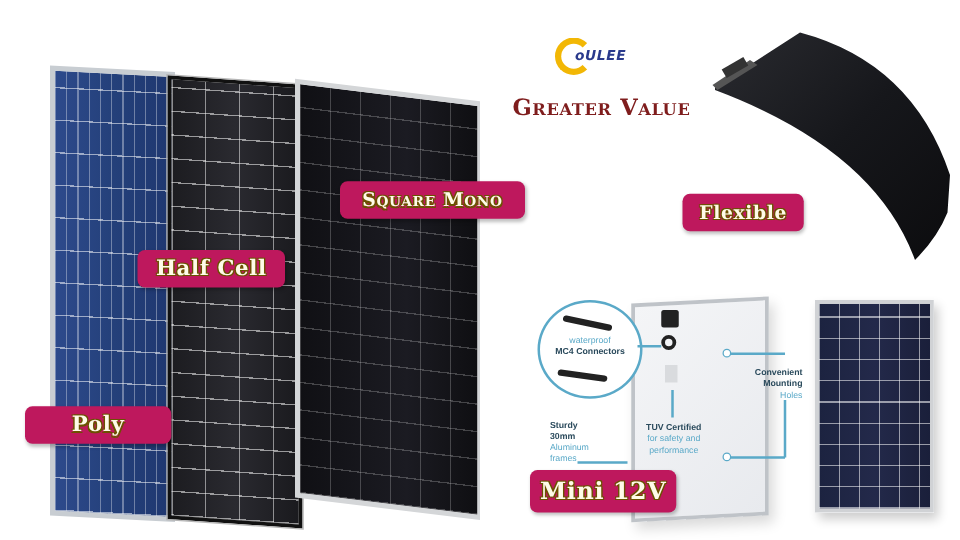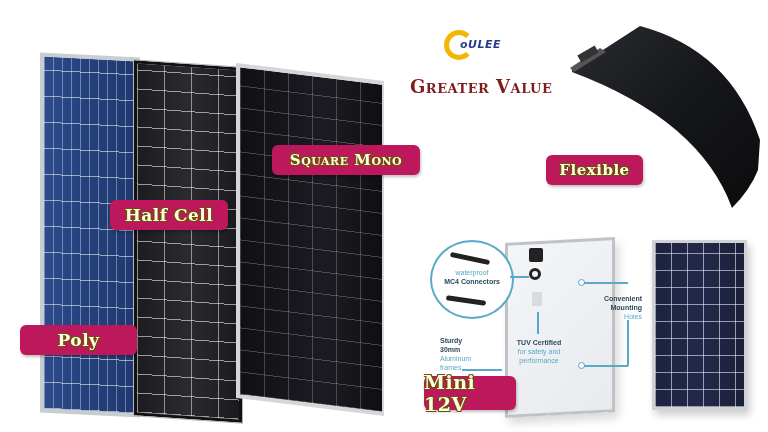--- a/index.html
+++ b/index.html
@@ -62,21 +62,21 @@
     color:#fffbe8; font-family:"DejaVu Serif", serif; font-weight:bold;
     display:flex; align-items:center; justify-content:center;
     text-shadow: 1px 1px 0 #6b5200, -1px -1px 0 #6b5200, 1px -1px 0 #6b5200, -1px 1px 0 #6b5200;
     box-shadow: 1px 2px 3px rgba(0,0,0,0.25);
     letter-spacing:0.5px;
   }
   .tag-poly { left:20px; top:325px; width:117px; height:30px; font-size:17px; }
   .tag-half { left:110px; top:200px; width:118px; height:30px; font-size:17px; }
   .tag-square { left:272px; top:145px; width:148px; height:30px; font-size:15px; font-variant:small-caps; }
   .tag-flex { left:546px; top:127px; width:97px; height:30px; font-size:15px;margin-top:28px; }
-  .tag-mini { left:424px; top:376px; width:92px; height:34px; font-size:19px; }
+  .tag-mini { left:424px; top:376px; width:117px; height:34px; font-size:19px; }
 
   
   .logo { left:438px; top:24px; width:70px; height:48px; }
   .logo-c {
     position:absolute; left:6px; top:6px; width:30px; height:30px; border-radius:50%;
     border:5px solid #f2b705; border-right-color:transparent; box-sizing:border-box;
   }
   .logo-text { position:absolute; left:22px; top:14px; font-size:11px; font-weight:bold; color:#2a3a8c; font-style:italic; letter-spacing:0.5px; }
   .tagline {
     left:410px; top:76px; font-family:"DejaVu Serif", serif; font-weight:bold;

